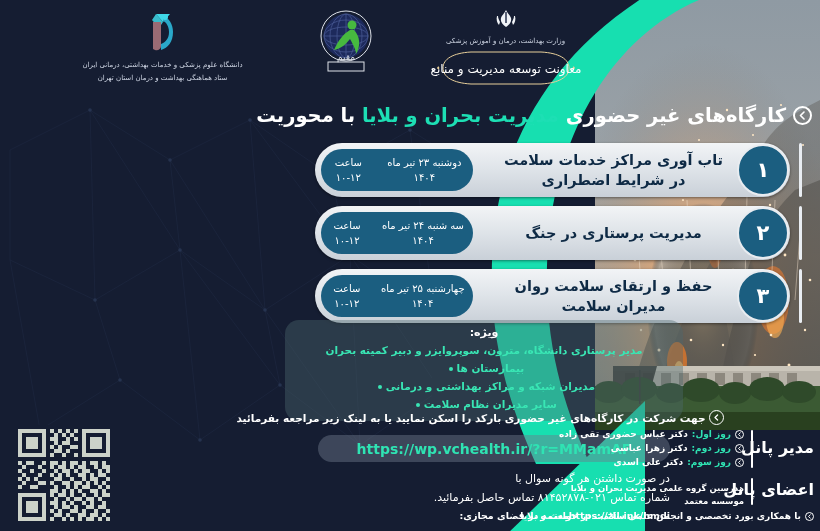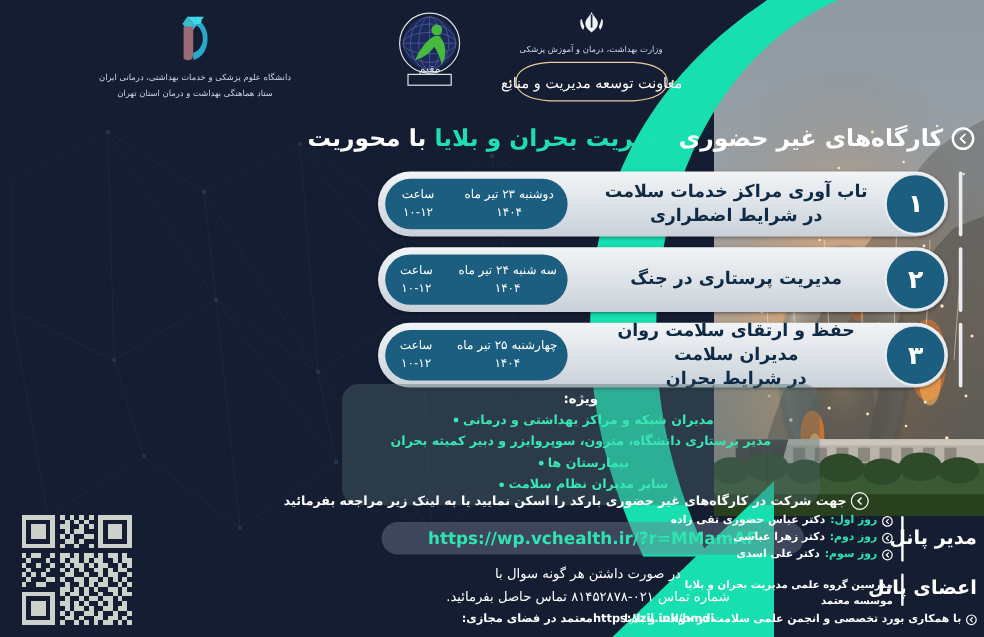--- a/index.html
+++ b/index.html
@@ -61,22 +61,22 @@
 
   
   .header {
     position: absolute;
     top: 0; right: 0; left: 0;
     height: 98px;
   }
   .logo { position: absolute; text-align: center; }
 
   .logo-iums { right: 575px; top: 6px; width: 165px; }
-  .logo-mid  { right: 405px; top: 6px; width: 115px; }
-  .logo-moh  { right: 245px; top: 8px; width: 165px; }
+  .logo-mid  { right: 417px; top: 6px; width: 115px; }
+  .logo-moh  { right: 232px; top: 8px; width: 165px; }
 
   .logo-caption {
     color: #cfd6e4;
     font-size: 7px;
     line-height: 1.5;
     margin-top: 2px;
     letter-spacing: .2px;
   }
 
   
@@ -261,21 +261,20 @@
     text-decoration: none;
     direction: ltr;
   }
 
   
   .contact {
     position: absolute;
     top: 470px;
     right: 150px;
     width: 360px;
-    text-align: center;
     direction: rtl;
   }
   .contact-line1 {
     color: #ffffff;
     font-size: 11px;
     line-height: 1.7;
   }
   .contact-line2 {
     color: #ffffff;
     font-size: 11px;
@@ -617,39 +616,38 @@
       <div class="session-date">
         <span>سه شنبه ۲۴ تیر ماه ۱۴۰۴</span>
         <span>ساعت ۱۲-۱۰</span>
       </div>
     </div>
 
     <div class="session">
       <div class="session-num">۳</div>
       <div class="session-title">
         <div>حفظ و ارتقای سلامت روان مدیران سلامت</div>
-        <div>در شرایط بحران</div>
       </div>
       <div class="session-date">
         <span>چهارشنبه ۲۵ تیر ماه ۱۴۰۴</span>
         <span>ساعت ۱۲-۱۰</span>
       </div>
     </div>
 
   </div>
 
   <div class="audience">
     <div class="audience-head">ویژه:</div>
     <ul class="audience-list">
       <li class="audience-item">
-        <span>مدیران شبکه و مراکز بهداشتی و درمانی</span>
+        <span>مدیر پرستاری دانشگاه، مترون، سوپروایزر و دبیر کمیته بحران بیمارستان ها</span>
         <span class="dot"></span>
       </li>
       <li class="audience-item">
-        <span>مدیر پرستاری دانشگاه، مترون، سوپروایزر و دبیر کمیته بحران بیمارستان ها</span>
+        <span>مدیران شبکه و مراکز بهداشتی و درمانی</span>
         <span class="dot"></span>
       </li>
       <li class="audience-item">
         <span>سایر مدیران نظام سلامت</span>
         <span class="dot"></span>
       </li>
     </ul>
   </div>
 
   <div class="cta-row">

